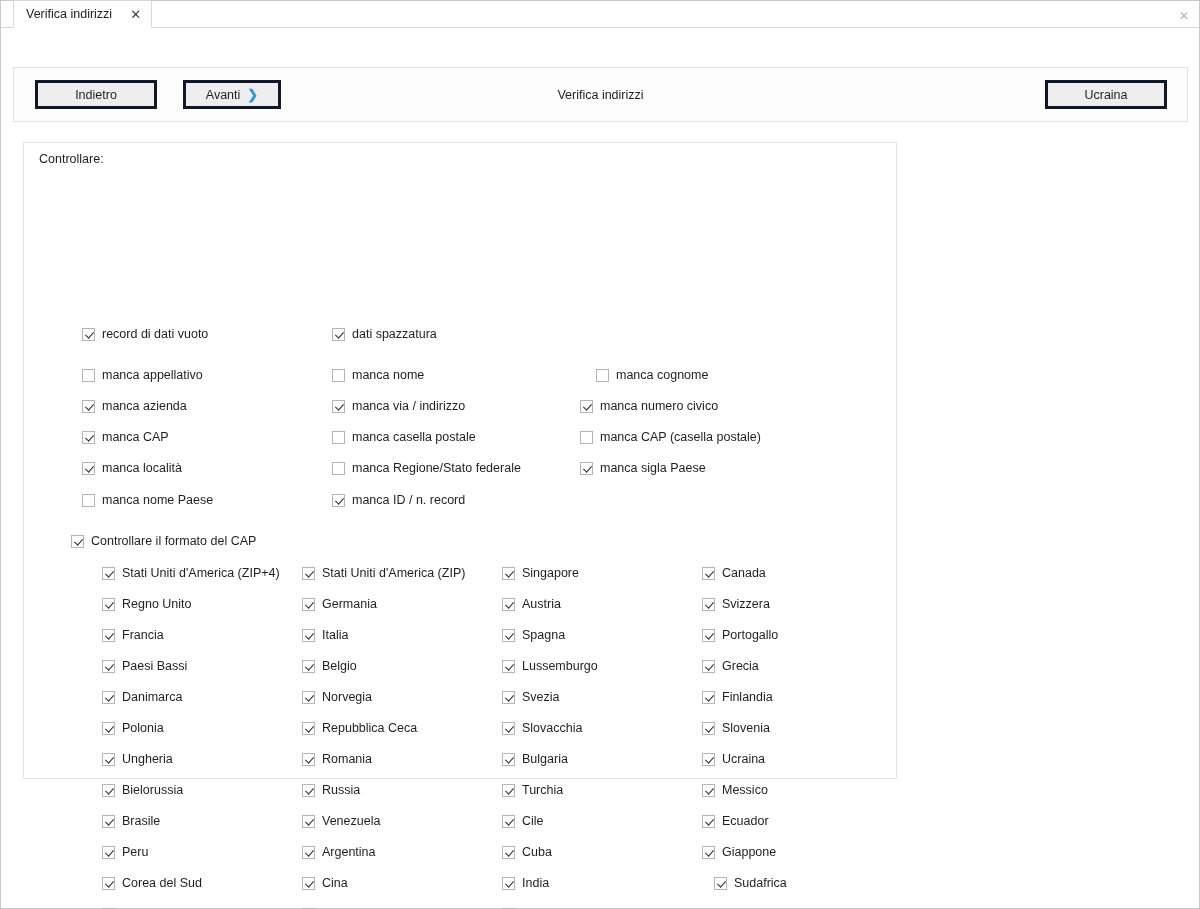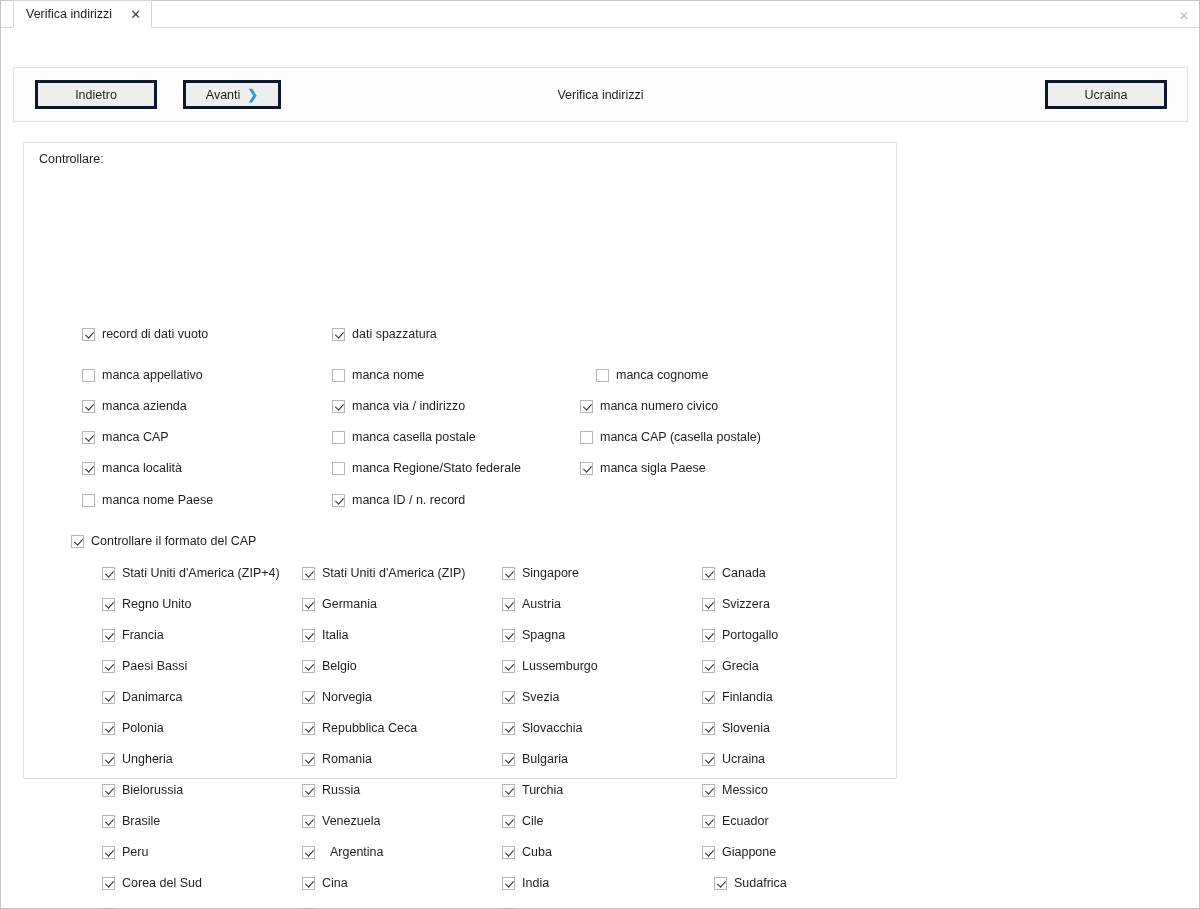--- a/index.html
+++ b/index.html
@@ -448,21 +448,21 @@
             <span class="cb-label">Cile</span>
           </div>
           <div class="cb" style="left: 678px; top: 671px;">
             <span class="cb-box checked"></span>
             <span class="cb-label">Ecuador</span>
           </div>
           <div class="cb" style="left: 78px; top: 702px;">
             <span class="cb-box checked"></span>
             <span class="cb-label">Peru</span>
           </div>
-          <div class="cb" style="left: 278px; top: 702px; gap: 8px;">
+          <div class="cb" style="left: 278px; top: 702px;">
             <span class="cb-box checked"></span>
             <span class="cb-label">Argentina</span>
           </div>
           <div class="cb" style="left: 478px; top: 702px;">
             <span class="cb-box checked"></span>
             <span class="cb-label">Cuba</span>
           </div>
           <div class="cb" style="left: 678px; top: 702px;">
             <span class="cb-box checked"></span>
             <span class="cb-label">Giappone</span>

